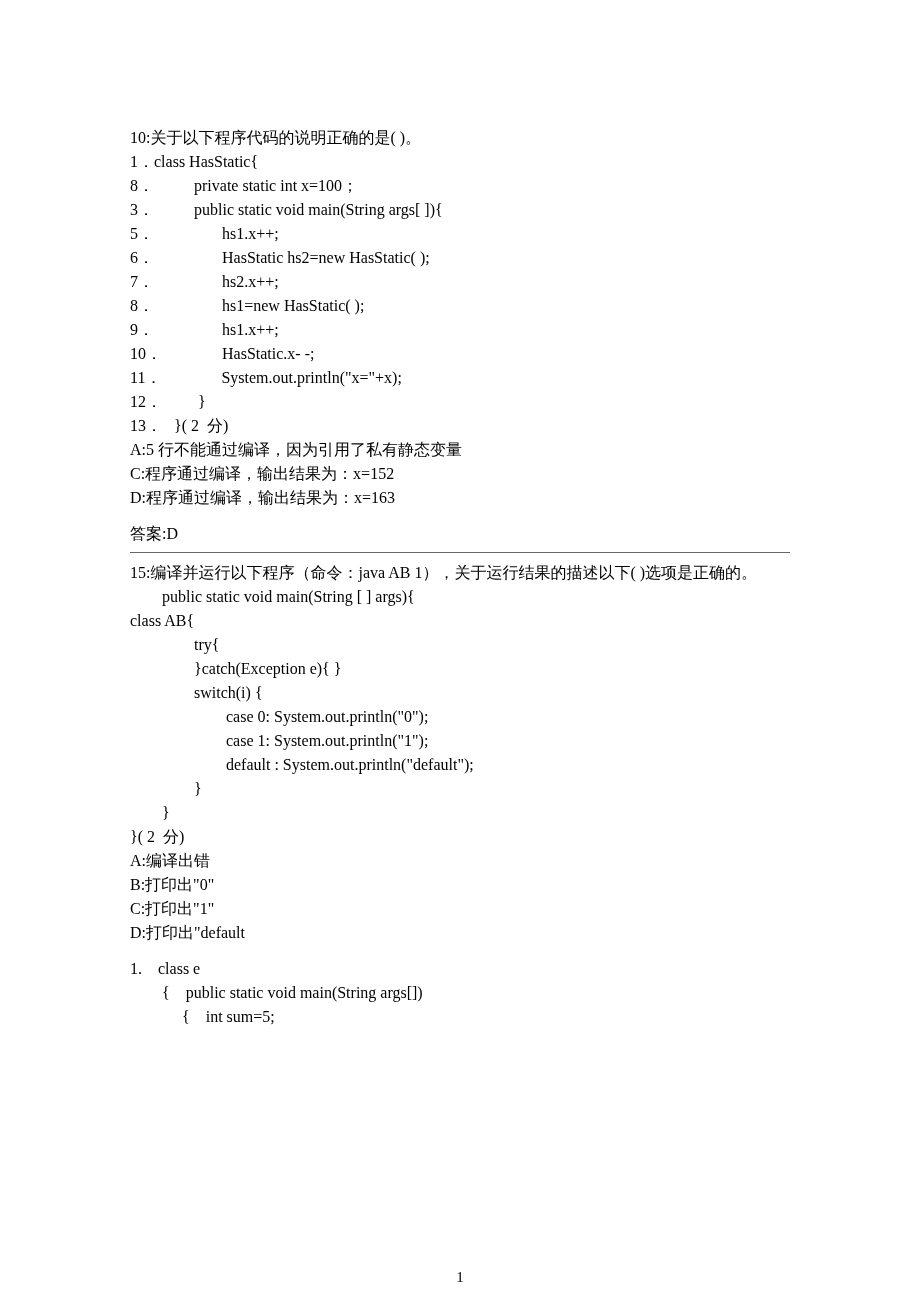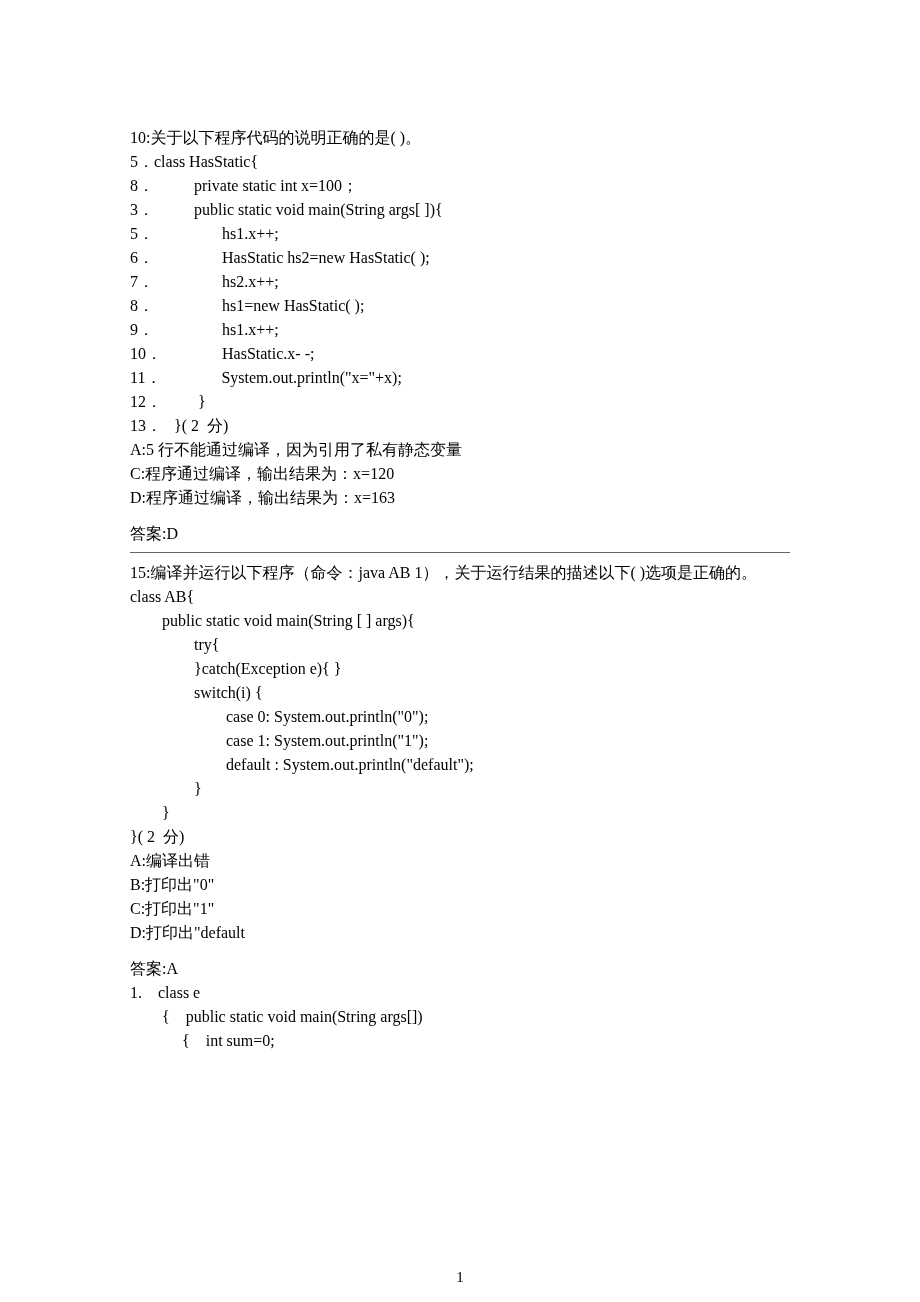--- a/index.html
+++ b/index.html
@@ -34,62 +34,61 @@
   }
   .blank { height: 12px; }
 </style>
 </head>
 <body>
 
 <div class="page">
 
   <div>
     <div class="line">10:关于以下程序代码的说明正确的是( )。</div>
-    <div class="line">5．class HasStatic{</div>
+    <div class="line">1．class HasStatic{</div>
     <div class="line">8．          private static int x=100；</div>
     <div class="line">3．          public static void main(String args[ ]){</div>
     <div class="line">5．                 hs1.x++;</div>
     <div class="line">6．                 HasStatic hs2=new HasStatic( );</div>
     <div class="line">7．                 hs2.x++;</div>
     <div class="line">8．                 hs1=new HasStatic( );</div>
     <div class="line">9．                 hs1.x++;</div>
     <div class="line">10．               HasStatic.x- -;</div>
     <div class="line">11．               System.out.println("x="+x);</div>
     <div class="line">12．         }</div>
     <div class="line">13．   }( 2  分)</div>
     <div class="line">A:5 行不能通过编译，因为引用了私有静态变量</div>
-    <div class="line">C:程序通过编译，输出结果为：x=120</div>
+    <div class="line">C:程序通过编译，输出结果为：x=152</div>
     <div class="line">D:程序通过编译，输出结果为：x=163</div>
     <div class="blank"></div>
     <div class="line">答案:D</div>
   </div>
 
   <hr class="sep">
 
   <div>
     <div class="line">15:编译并运行以下程序（命令：java AB 1），关于运行结果的描述以下( )选项是正确的。</div>
+    <div class="line">        public static void main(String [ ] args){</div>
     <div class="line">class AB{</div>
-    <div class="line">        public static void main(String [ ] args){</div>
     <div class="line">                try{</div>
     <div class="line">                }catch(Exception e){ }</div>
     <div class="line">                switch(i) {</div>
     <div class="line">                        case 0: System.out.println("0");</div>
     <div class="line">                        case 1: System.out.println("1");</div>
     <div class="line">                        default : System.out.println("default");</div>
     <div class="line">                }</div>
     <div class="line">        }</div>
     <div class="line">}( 2  分)</div>
     <div class="line">A:编译出错</div>
     <div class="line">B:打印出"0"</div>
     <div class="line">C:打印出"1"</div>
     <div class="line">D:打印出"default</div>
     <div class="blank"></div>
-    <div class="line">答案:A</div>
   </div>
 
   <div>
     <div class="line">1.    class e</div>
     <div class="line">        {    public static void main(String args[])</div>
-    <div class="line">             {    int sum=0;</div>
+    <div class="line">             {    int sum=5;</div>
   </div>
 
   <div class="pagenum">1</div>
 </div>
 
 </body></html>

